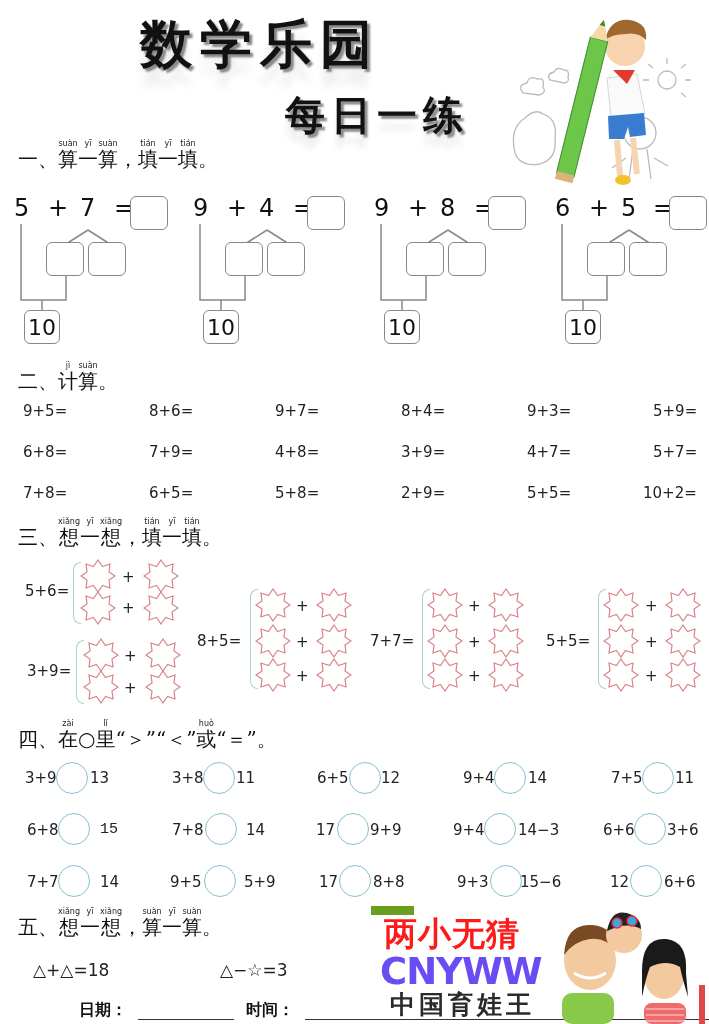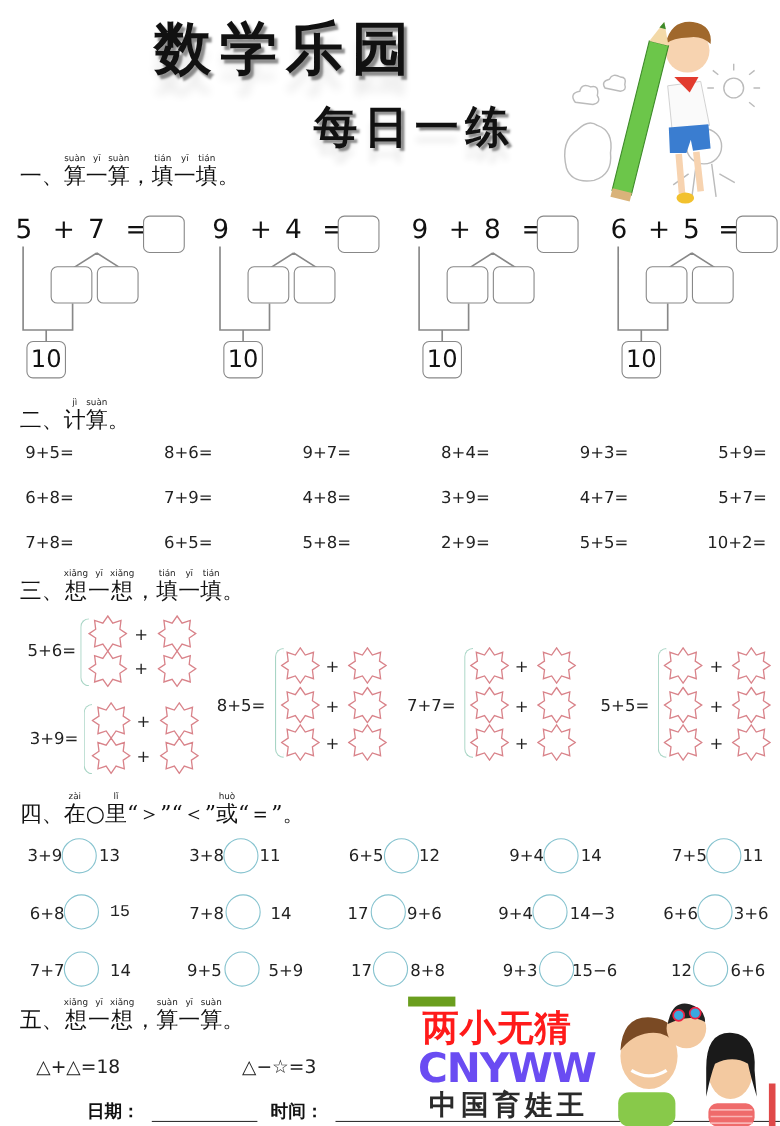--- a/index.html
+++ b/index.html
@@ -445,21 +445,21 @@
   <span class="cmp" style="left:100px; top:821px;font-family:Liberation Mono, monospace;">15</span>
 </div>
 <div>
   <span class="cmp" style="left:172px; top:821px;">7+8</span>
   <div class="cmp-circle" style="left:205px; top:813px;"></div>
   <span class="cmp" style="left:246px; top:821px;">14</span>
 </div>
 <div>
   <span class="cmp" style="left:316px; top:821px;">17</span>
   <div class="cmp-circle" style="left:337px; top:813px;"></div>
-  <span class="cmp" style="left:370px; top:821px;">9+6</span>
+  <span class="cmp" style="left:370px; top:821px;">9+9</span>
 </div>
 <div>
   <span class="cmp" style="left:453px; top:821px;">9+4</span>
   <div class="cmp-circle" style="left:484px; top:813px;"></div>
   <span class="cmp" style="left:518px; top:821px;">14−3</span>
 </div>
 <div>
   <span class="cmp" style="left:603px; top:821px;">6+6</span>
   <div class="cmp-circle" style="left:634px; top:813px;"></div>
   <span class="cmp" style="left:667px; top:821px;">3+6</span>

